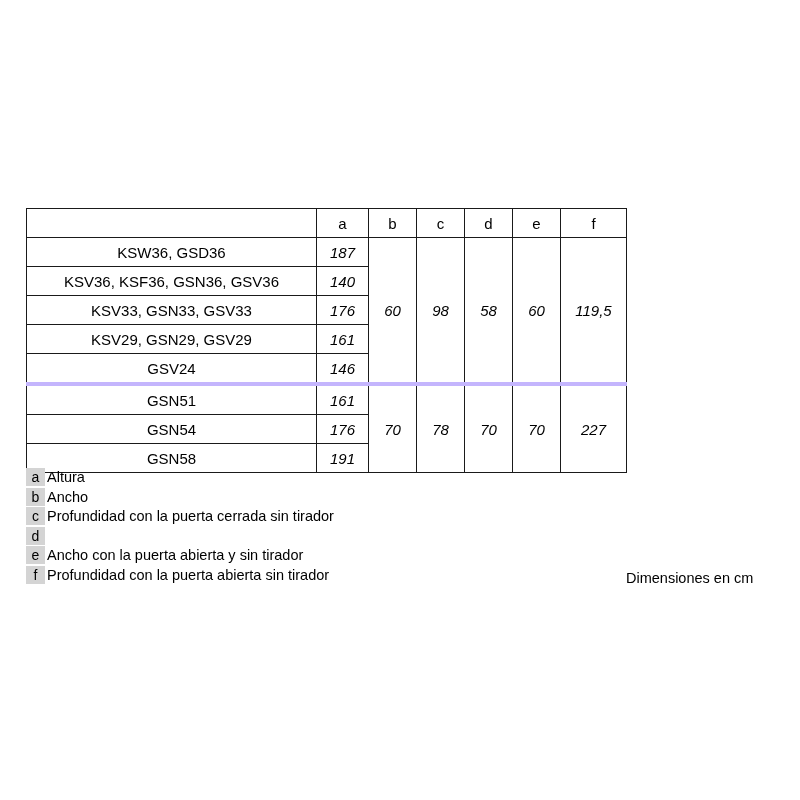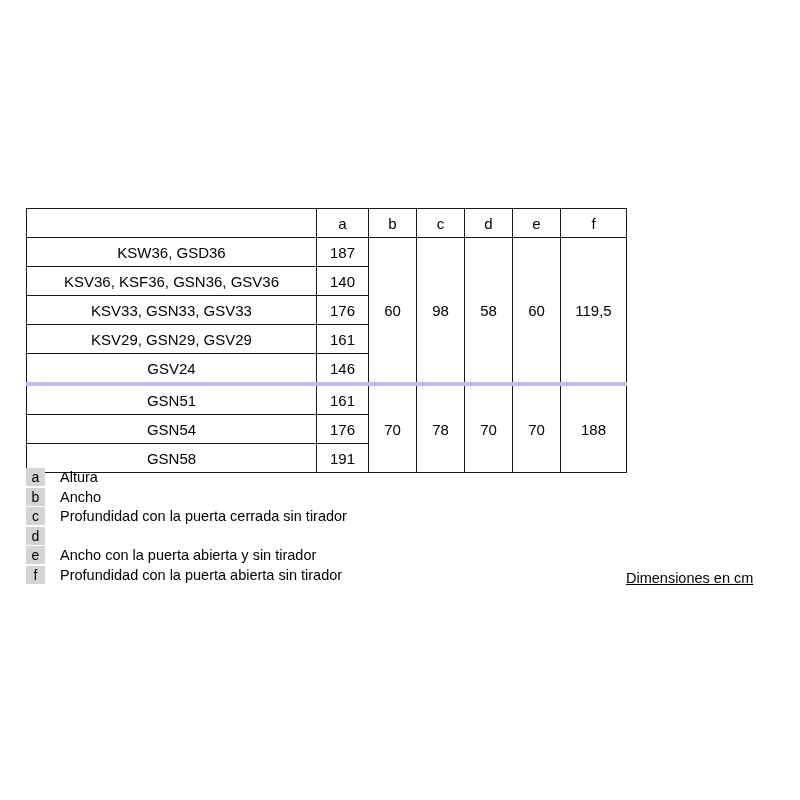--- a/index.html
+++ b/index.html
@@ -60,20 +60,21 @@
 
   td.model {
     text-align: left;
     padding-left: 8px;
     font-size: 15px;
     margin-left: 44px;
   }
 
   td.val {
     text-align: center;
+    font-style: italic;
   }
 
   tr.group-start td {
     border-top: 4px solid #c4b5fd;
   }
 
   
   #legend {
     position: absolute;
     left: 26px;
@@ -90,31 +91,30 @@
     min-width: 19px;
     height: 18px;
     background: #d4d4d4;
     font-size: 14px;
     line-height: 18px;
     text-align: center;
   }
   .legend-text {
     font-size: 14.5px;
     line-height: 18px;
-    padding-left: 15px;
+    padding-left: 2px;
     white-space: nowrap;
   }
 
   #units {
     position: absolute;
     left: 626px;
     top: 570px;
     font-size: 14.5px;
     white-space: nowrap;
-    text-decoration: underline;
   }
 </style>
 </head>
 <body>
 
 <div id="sheet">
   <table class="dims">
     <colgroup>
       <col class="c-model">
       <col class="c-a">
@@ -162,21 +162,21 @@
         <td class="val">146</td>
       </tr>
 
       <tr class="group-start">
         <td class="model">GSN51</td>
         <td class="val">161</td>
         <td class="val" rowspan="3">70</td>
         <td class="val" rowspan="3">78</td>
         <td class="val" rowspan="3">70</td>
         <td class="val" rowspan="3">70</td>
-        <td class="val" rowspan="3">188</td>
+        <td class="val" rowspan="3">227</td>
       </tr>
       <tr>
         <td class="model">GSN54</td>
         <td class="val">176</td>
       </tr>
       <tr>
         <td class="model">GSN58</td>
         <td class="val">191</td>
       </tr>
     </tbody>

